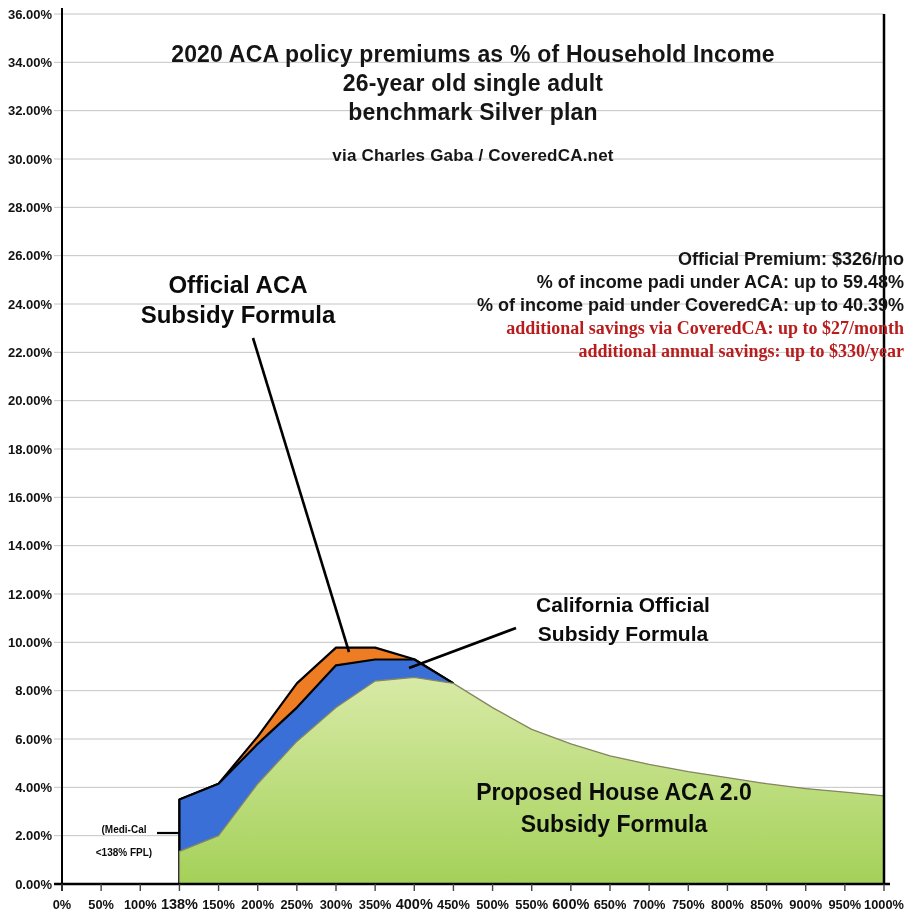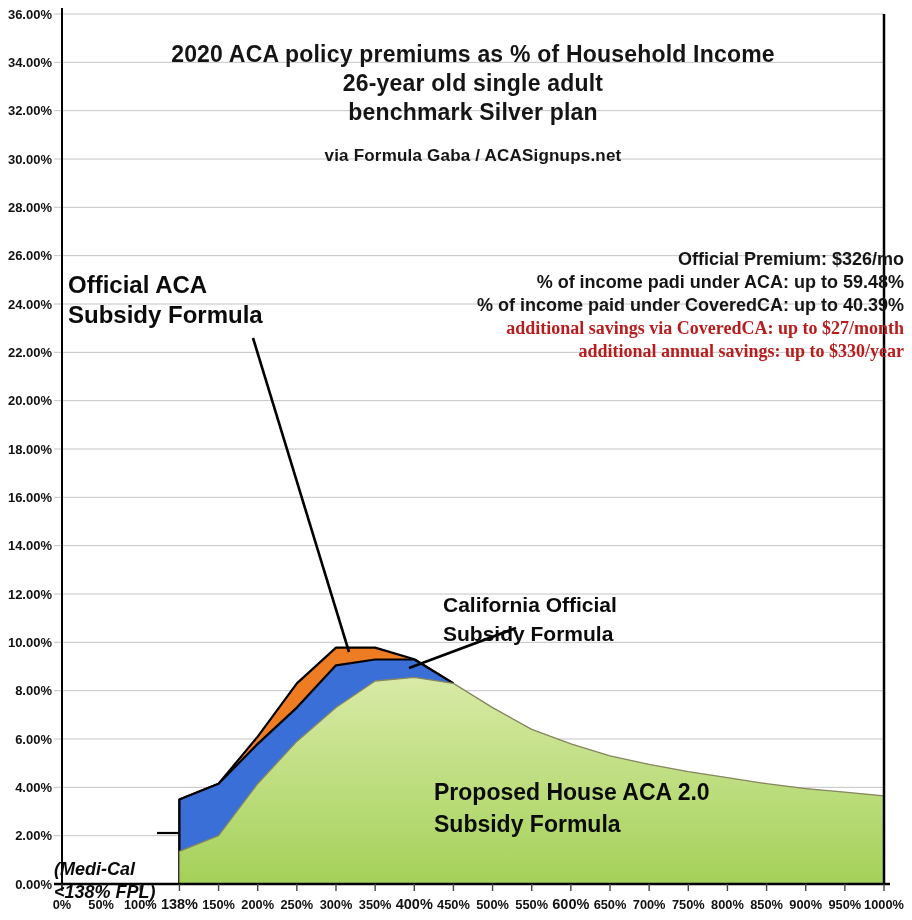--- a/index.html
+++ b/index.html
@@ -12,25 +12,25 @@
   .title-block{
     left:62px;width:822px;top:40px;text-align:center;
     font-size:23px;font-weight:700;color:#151515;line-height:29px;letter-spacing:.2px;
   }
   .via-line{margin-top:14px;font-size:17px;font-weight:600;}
   .annot-block{
     right:8px;top:236px;text-align:right;
     font-size:18px;font-weight:700;color:#151515;line-height:23px;margin-top:12px;
   }
   .annot-blue{color:#b91c1c;font-family:Liberation Serif, serif;}
-  .area-label{position:absolute;text-align:left;color:#0b0b0b;font-weight:700;}
+  .area-label{position:absolute;text-align:center;color:#0b0b0b;font-weight:700;}
   .lbl-official{left:68px;top:270px;width:340px;font-size:24px;line-height:30px;}
   .lbl-california{left:443px;top:590px;width:360px;font-size:21px;line-height:29px;}
   .lbl-house{left:434px;top:776px;width:360px;font-size:23px;line-height:32px;}
-  .lbl-medical{left:54px;top:818px;width:140px;font-size:18px;line-height:23px;font-style:italic;margin-top:40px;}
+  .lbl-medical{left:54px;top:818px;width:140px;font-size:10px;line-height:23px;}
 </style>
 </head>
 <body>
 
 <div class="stage">
 
   <svg id="plot" width="912" height="920" viewBox="0 0 912 920">
       <defs>
         <linearGradient id="grad2" x1="0" y1="0" x2="0" y2="1">
           <stop offset="0" stop-color="#d8eaa6"></stop>
@@ -129,21 +129,21 @@
       <text x="884" y="909" text-anchor="middle" font-size="12.8" font-weight="700" fill="#111">1000%</text>
       <line x1="253" y1="338" x2="349" y2="652" stroke="#000" stroke-width="2.6"></line>
       <line x1="516" y1="628" x2="409" y2="668" stroke="#000" stroke-width="2.6"></line>
       <line x1="157" y1="833" x2="180" y2="833" stroke="#000" stroke-width="2.2"></line>
     </svg>
 
   <div class="overlay title-block">
     <div>2020 ACA policy premiums as % of Household Income</div>
     <div>26-year old single adult</div>
     <div>benchmark Silver plan</div>
-    <div class="via-line">via Formula Gaba / ACASignups.net</div>
+    <div class="via-line">via Charles Gaba / CoveredCA.net</div>
   </div>
 
   <div class="overlay annot-block">
     <div>Official Premium: $326/mo</div>
     <div>% of income padi under ACA: up to 59.48%</div>
     <div>% of income paid under CoveredCA: up to 40.39%</div>
     <div class="annot-blue">additional savings via CoveredCA: up to $27/month</div>
     <div class="annot-blue">additional annual savings: up to $330/year</div>
   </div>
 

